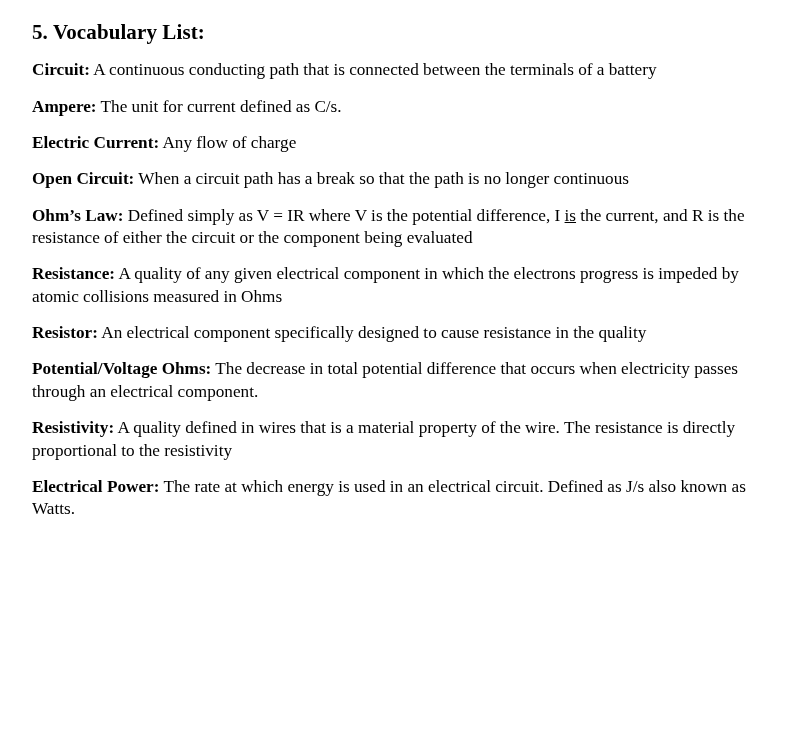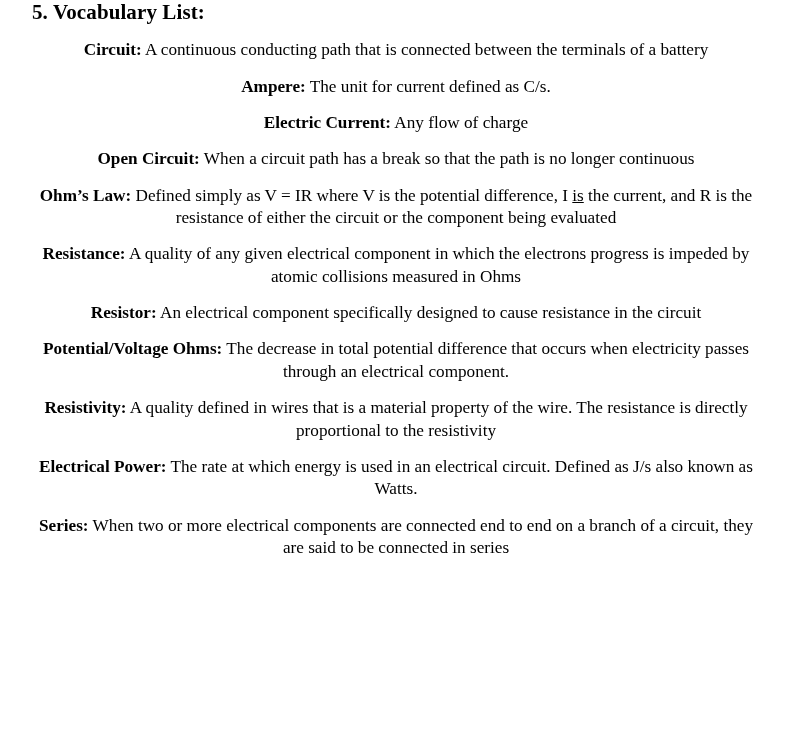--- a/index.html
+++ b/index.html
@@ -11,34 +11,34 @@
     width: 788px;
     height: 741px;
     font-family: "Liberation Serif", "DejaVu Serif", serif;
     color: #000000;
     overflow: hidden;
   }
   .page {
     width: 788px;
     height: 741px;
     box-sizing: border-box;
-    padding: 0 28px 0 32px;
+    padding: 20px 28px 0 32px;
   }
   .doc-title {
     font-size: 21px;
     font-weight: bold;
     margin: 0 0 14px 0;
     line-height: 1.2;
     letter-spacing: 0.1px;
   }
   .entry {
     font-size: 17.2px;
     line-height: 1.30;
     margin: 0 0 14px 0;
-    text-align: center;
+    text-align: left;
   }
   .entry:last-child {
     margin-bottom: 0;
   }
   .term {
     font-weight: bold;
   }
   .def {
     font-weight: normal;
   }
@@ -72,33 +72,30 @@
 
   <p class="entry">
     <span class="term">Ohm’s Law:</span><span class="def"> Defined simply as V = IR where V is the potential difference, I </span><span class="def u">is</span><span class="def"> the current, and R is the resistance of either the circuit or the component being evaluated</span>
   </p>
 
   <p class="entry">
     <span class="term">Resistance:</span><span class="def"> A quality of any given electrical component in which the electrons progress is impeded by atomic collisions measured in Ohms</span>
   </p>
 
   <p class="entry">
-    <span class="term">Resistor:</span><span class="def"> An electrical component specifically designed to cause resistance in the circuit</span>
+    <span class="term">Resistor:</span><span class="def"> An electrical component specifically designed to cause resistance in the quality</span>
   </p>
 
   <p class="entry">
     <span class="term">Potential/Voltage Ohms:</span><span class="def"> The decrease in total potential difference that occurs when electricity passes through an electrical component.</span>
   </p>
 
   <p class="entry">
     <span class="term">Resistivity:</span><span class="def"> A quality defined in wires that is a material property of the wire. The resistance is directly proportional to the resistivity</span>
   </p>
 
   <p class="entry">
     <span class="term">Electrical Power:</span><span class="def"> The rate at which energy is used in an electrical circuit. Defined as J/s also known as Watts.</span>
   </p>
 
-  <p class="entry">
-    <span class="term">Series:</span><span class="def"> When two or more electrical components are connected end to end on a branch of a circuit, they are said to be connected in series</span>
-  </p>
 
 
 </div>
 
 </body></html>

